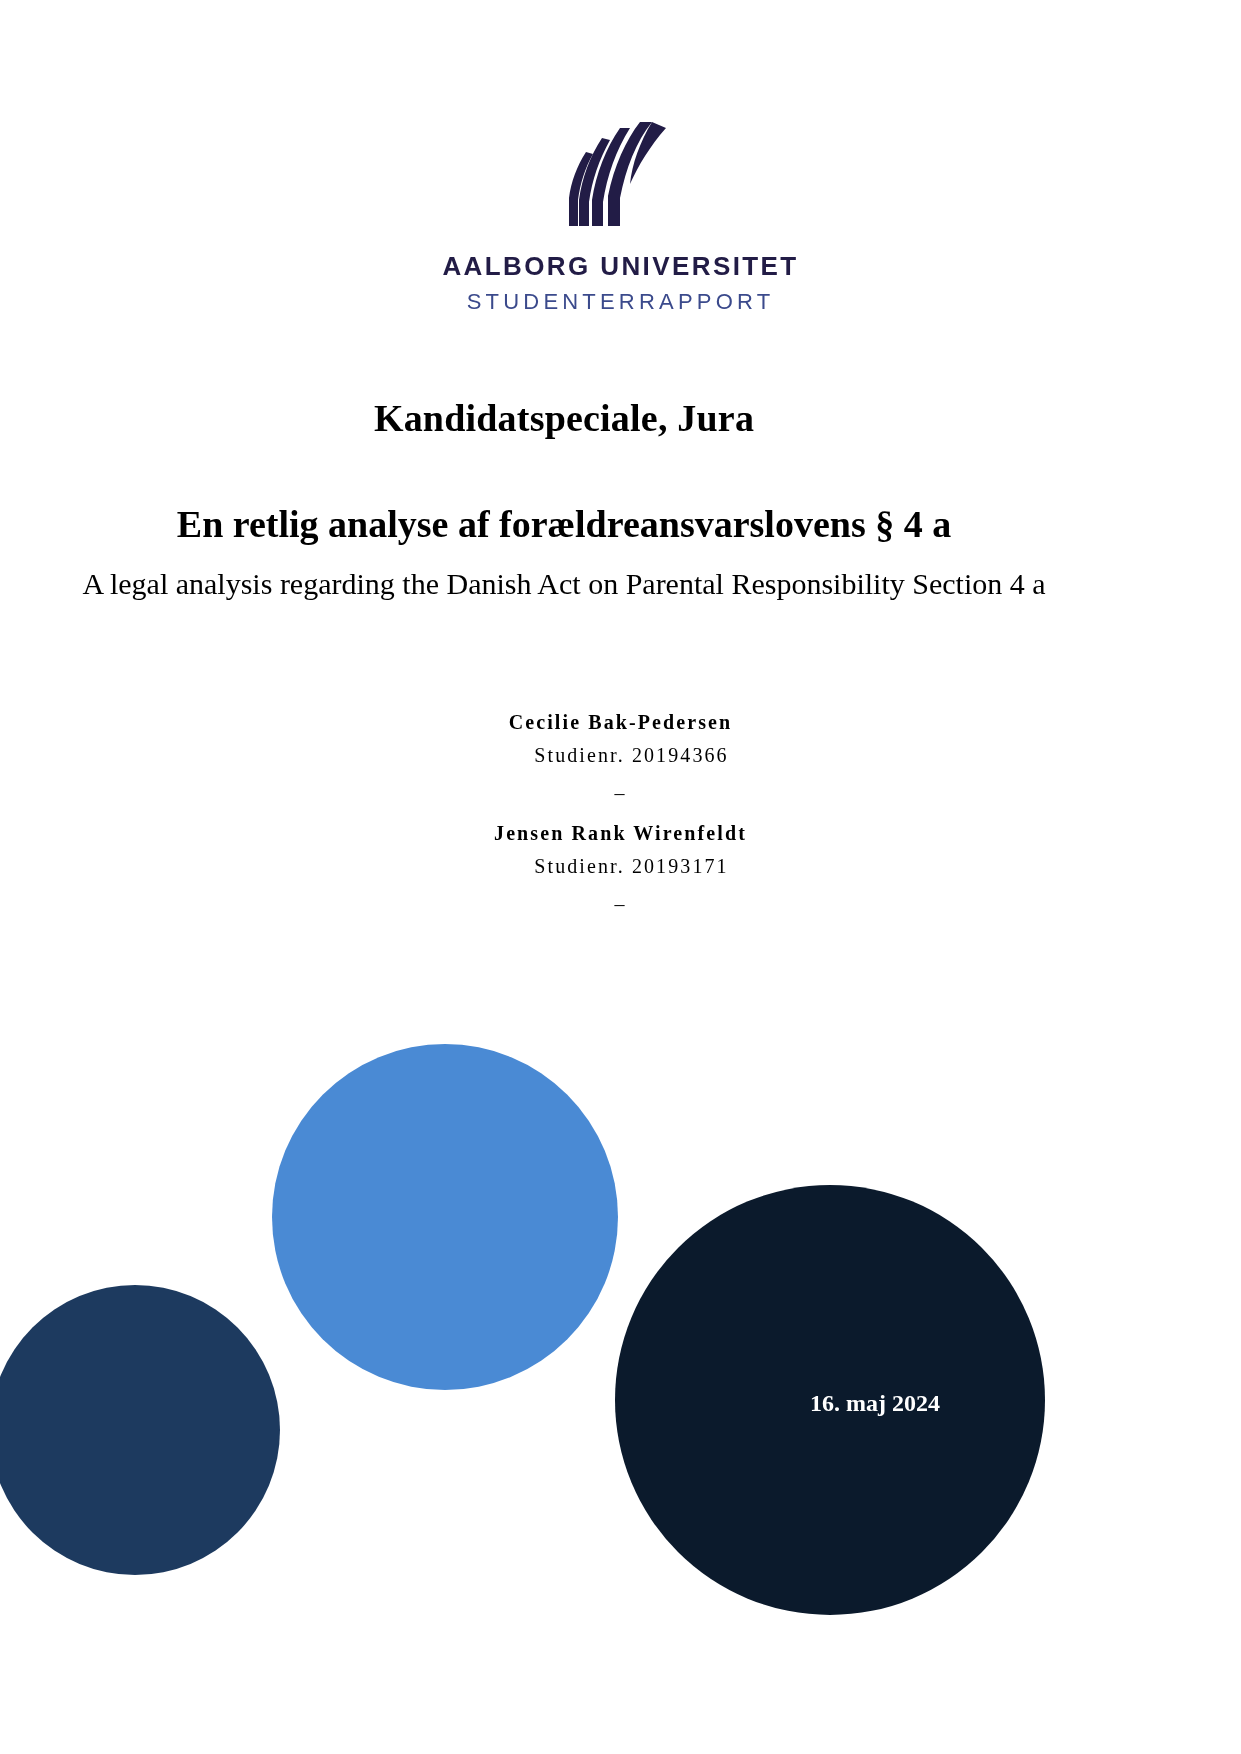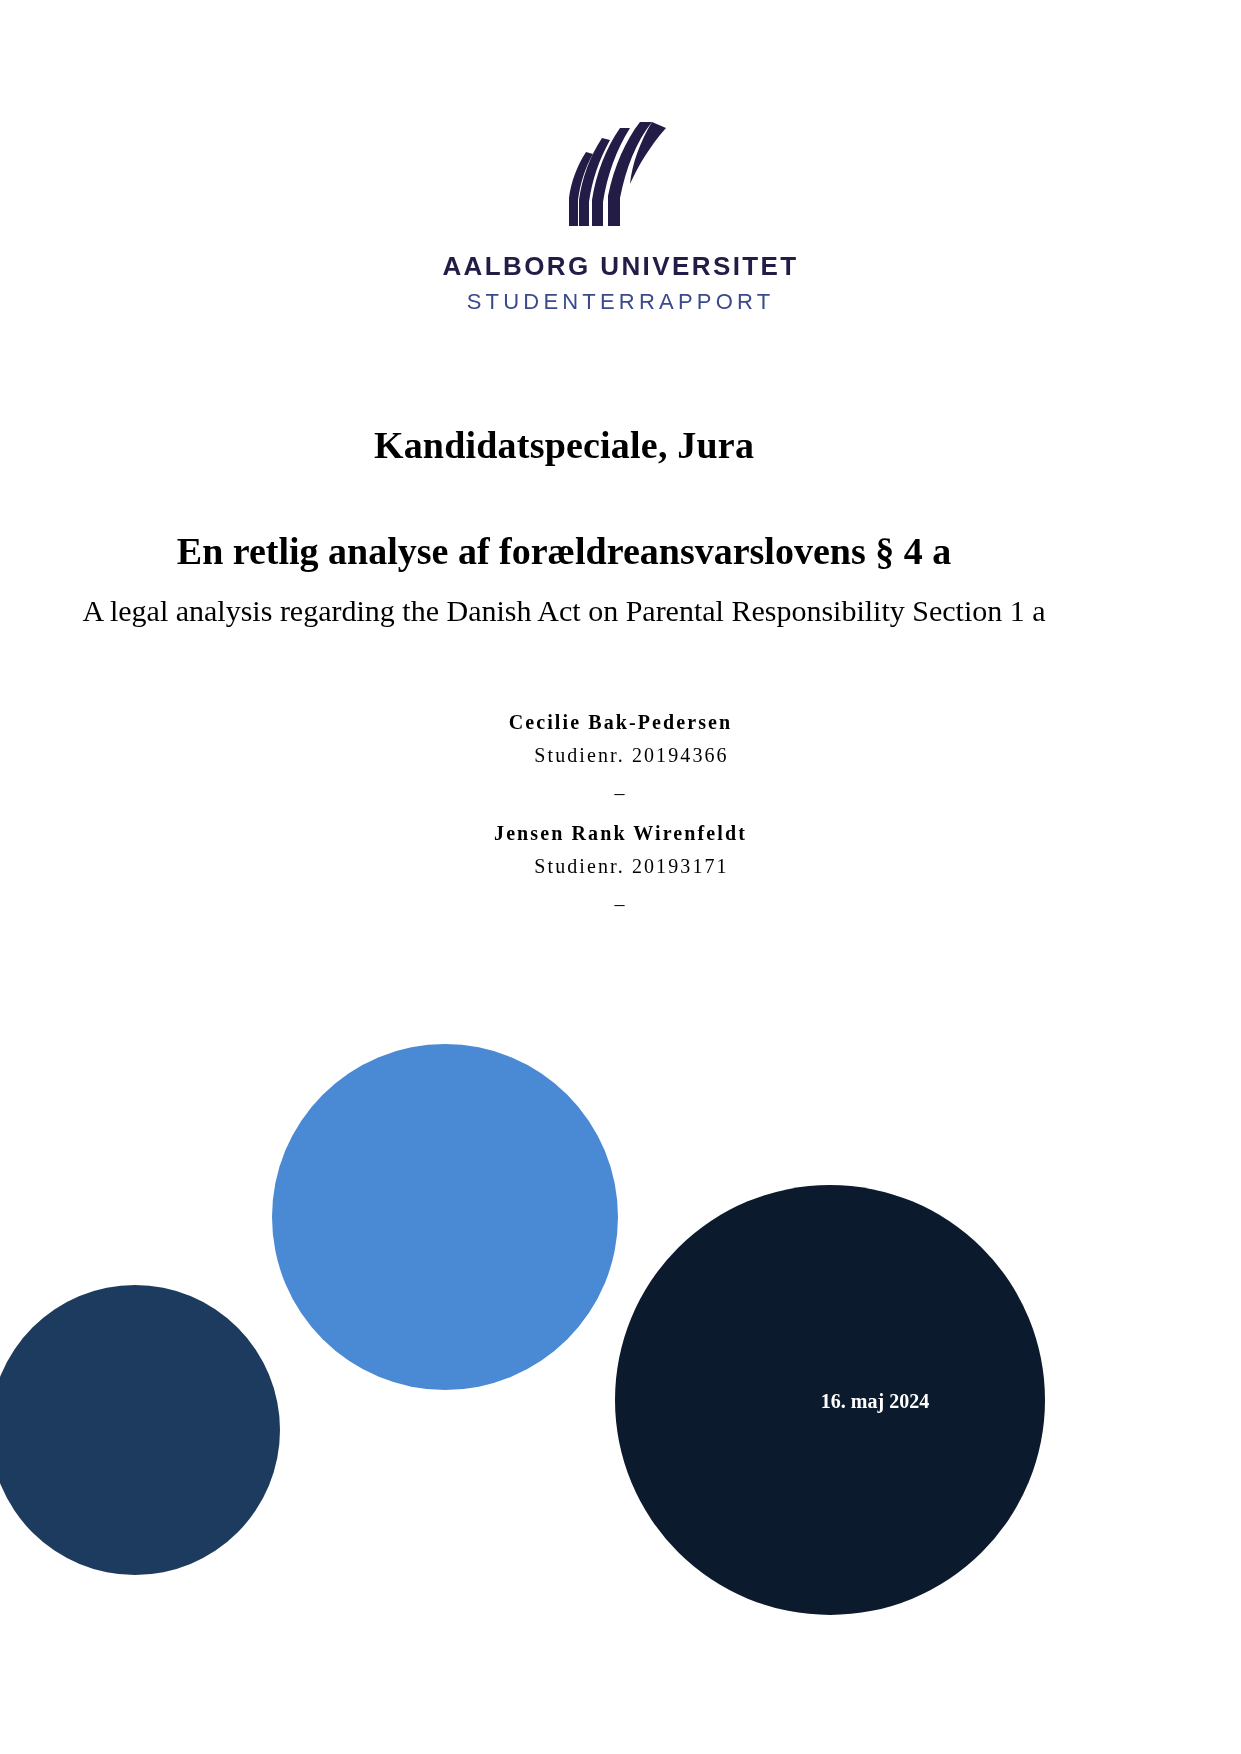--- a/index.html
+++ b/index.html
@@ -47,21 +47,21 @@
     font-family: "Liberation Sans", sans-serif;
     font-weight: normal;
     font-size: 22px;
     letter-spacing: 4.2px;
     color: #3b4a8c;
   }
 
   
   .title-block {
     position: absolute;
-    top: 423px;
+    top: 396px;
     left: 0;
     width: 1128px;
     text-align: center;
   }
   .doc-kind {
     font-size: 38px;
     font-weight: bold;
     letter-spacing: 0.2px;
   }
   .doc-title {
@@ -137,21 +137,21 @@
     top: 1185px;
     background: #0b1a2c;
   }
   .date-label {
     position: absolute;
     left: 760px;
     top: 1390px;
     width: 230px;
     text-align: center;
     color: #ffffff;
-    font-size: 20px;
+    font-size: 24px;
     font-weight: bold;
     font-family: "Liberation Serif", serif;
   }
 </style>
 </head>
 <body>
 
 <div class="page">
 
   <div class="logo-block">
@@ -164,21 +164,21 @@
         <path d="M96 4 C84 24 76 46 74 66 C82 48 94 28 110 10 Z"></path>
       </g>
     </svg>
     <div class="logo-title">AALBORG UNIVERSITET</div>
     <div class="logo-sub">STUDENTERRAPPORT</div>
   </div>
 
   <div class="title-block">
     <div class="doc-kind">Kandidatspeciale, Jura</div>
     <div class="doc-title">En retlig analyse af forældreansvarslovens § 4 a</div>
-    <div class="doc-subtitle">A legal analysis regarding the Danish Act on Parental Responsibility Section 1 a</div>
+    <div class="doc-subtitle">A legal analysis regarding the Danish Act on Parental Responsibility Section 4 a</div>
   </div>
 
   <div class="authors">
 
     <div class="author">
       <div class="author-name">Cecilie Bak-Pedersen</div>
       <div class="author-id">Studienr. 20194366</div>
       <div class="author-sep">–</div>
     </div>
 

